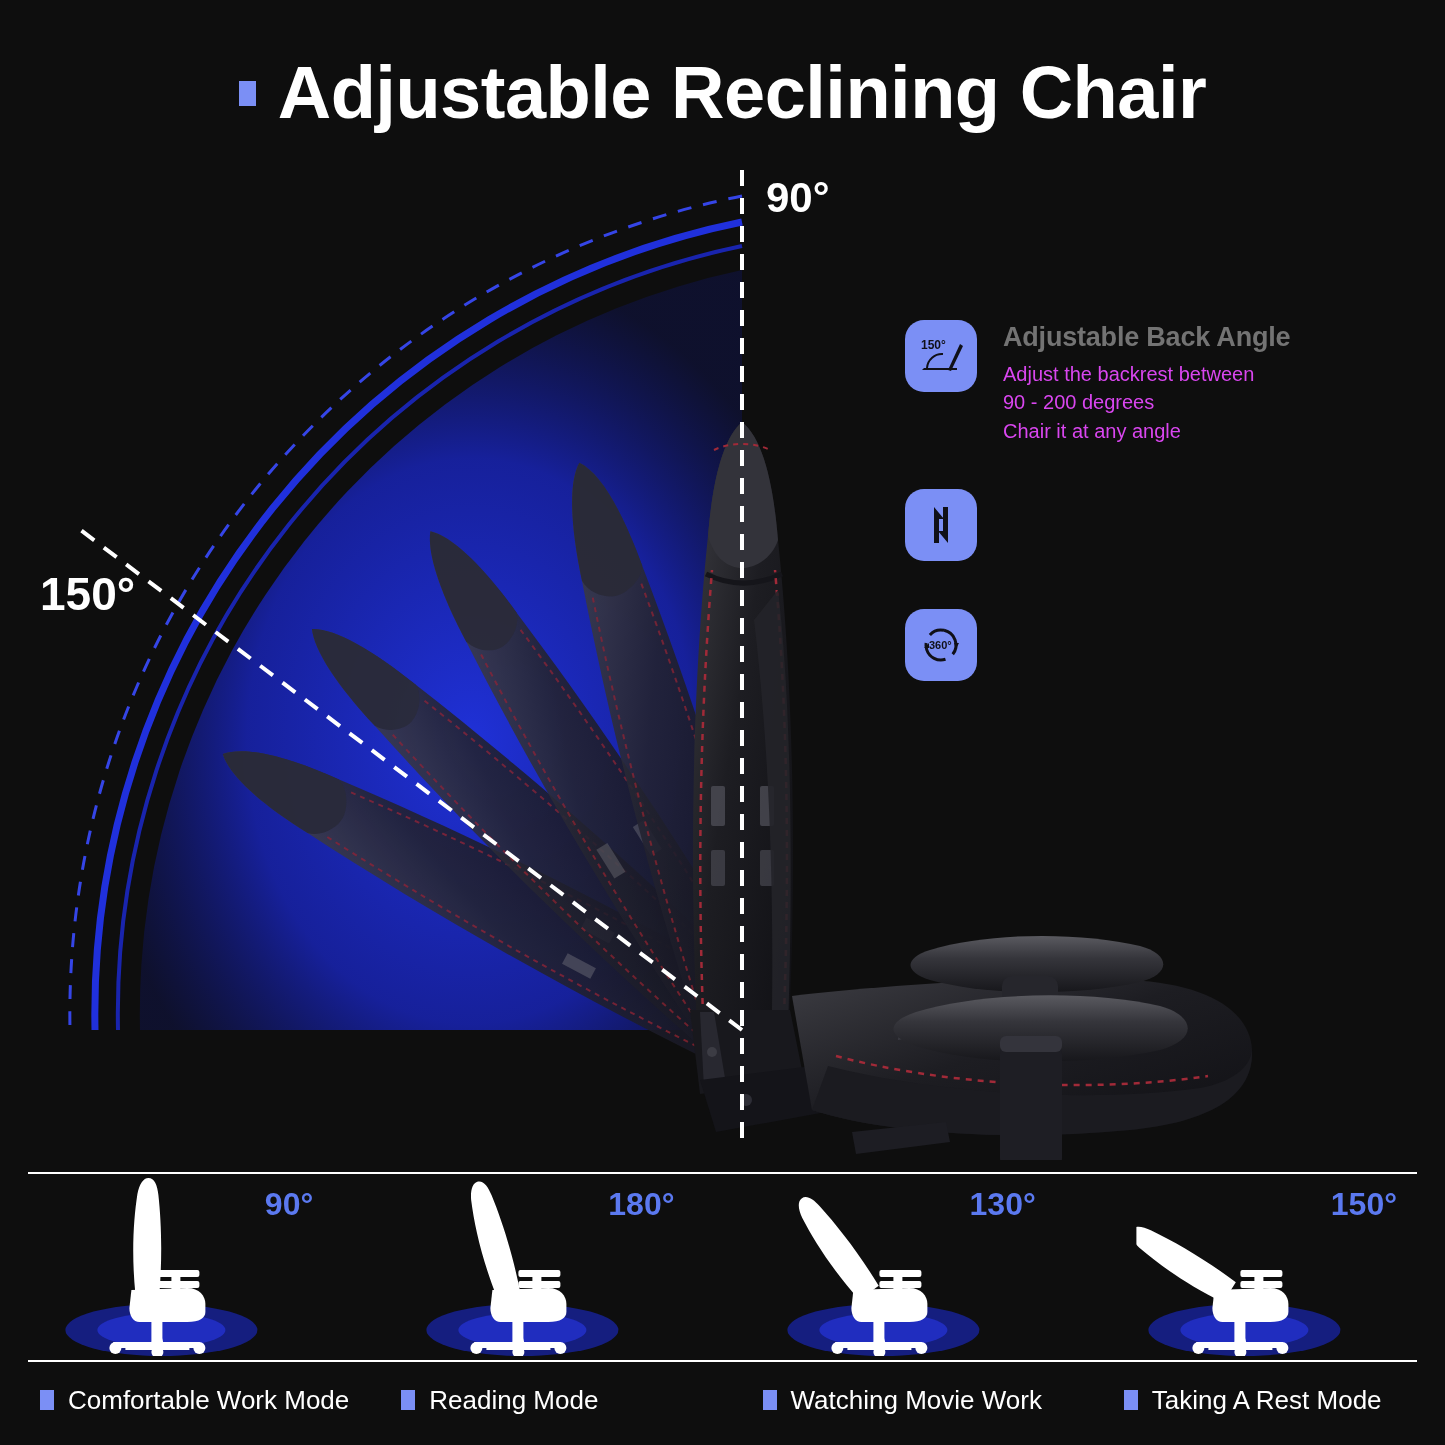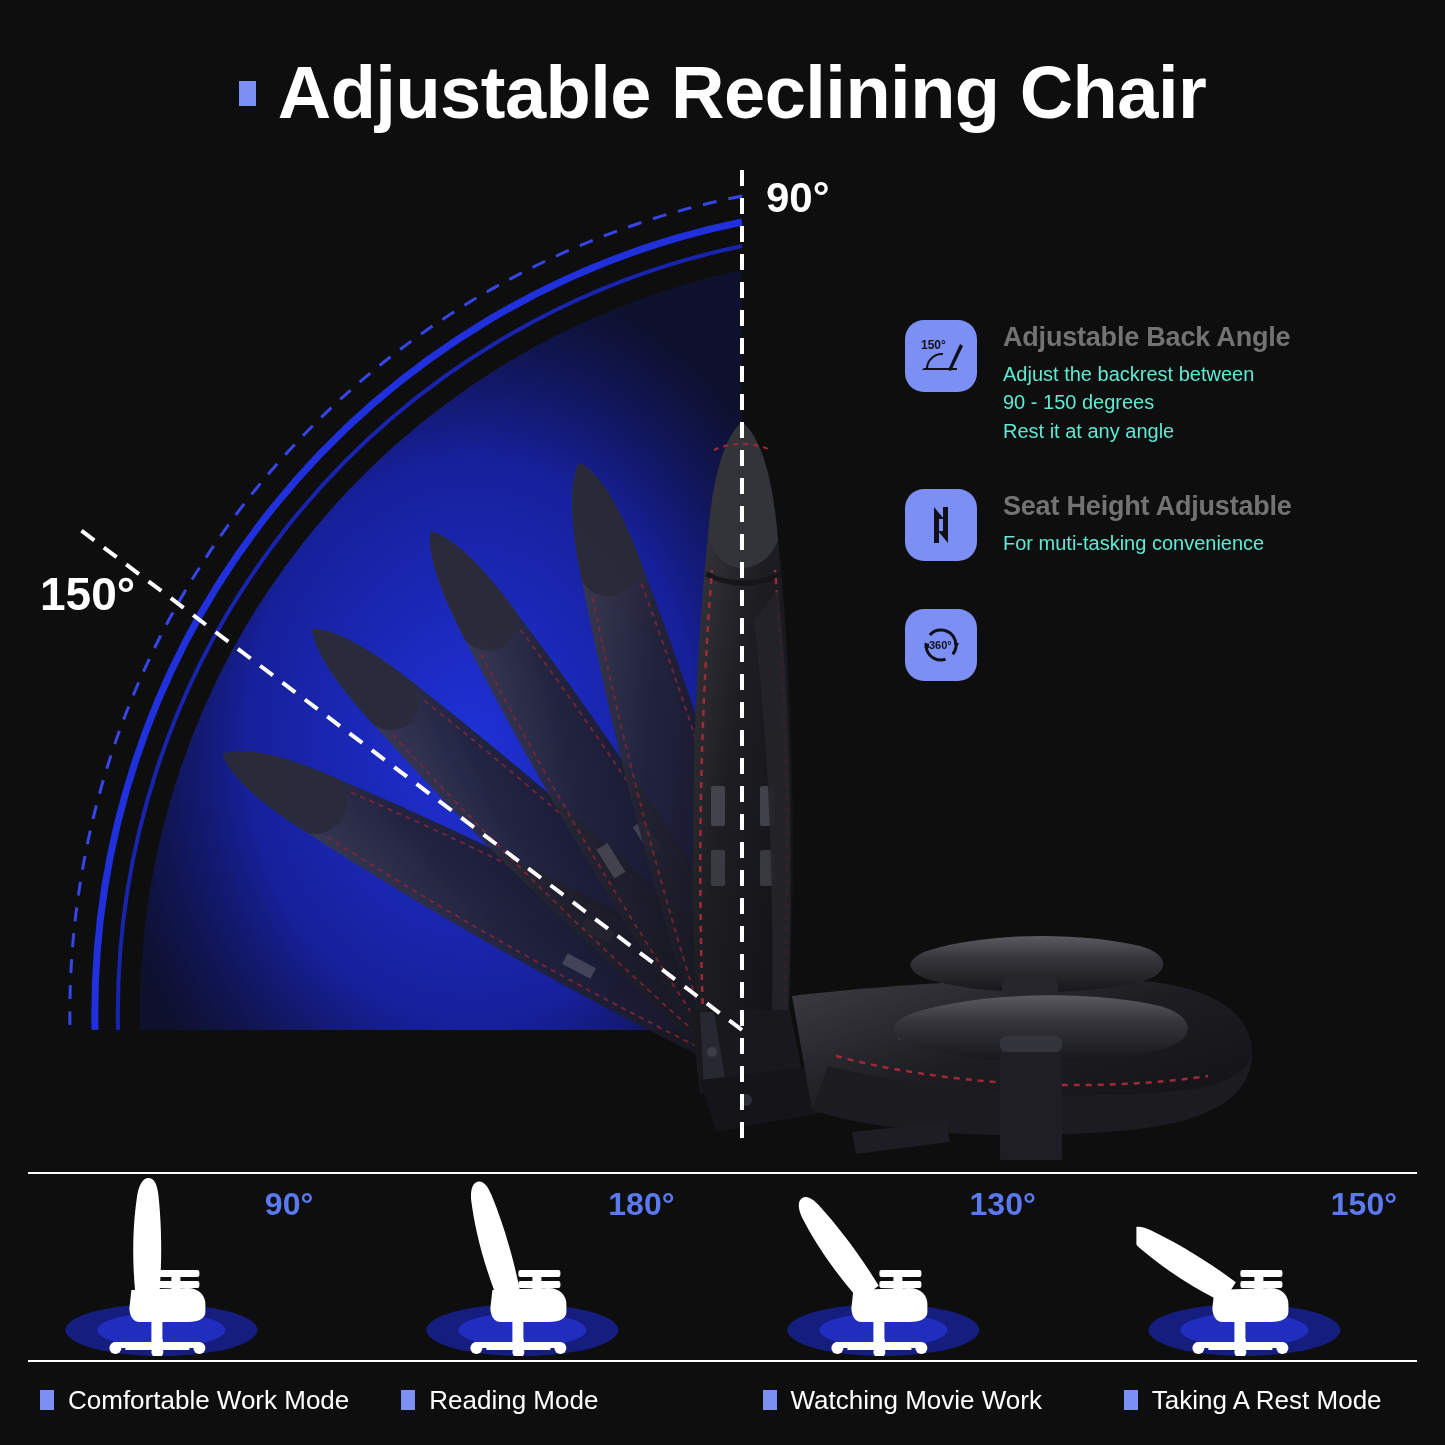--- a/index.html
+++ b/index.html
@@ -22,21 +22,21 @@
   .hero svg{position:absolute;left:0;top:0;}
 
   
   .features{position:absolute;left:905px;top:320px;width:530px;}
   .feature{display:flex;gap:26px;align-items:flex-start;margin-bottom:36px;}
   .f-icon{width:72px;height:72px;border-radius:19px;background:#7b8ff5;
     flex:none;display:flex;align-items:center;justify-content:center;}
   .f-body{padding-top:2px;}
   .f-title{font-size:27px;font-weight:700;color:#737373;line-height:1.15;
     letter-spacing:-0.2px;margin-bottom:7px;white-space:nowrap;}
-  .f-desc{font-size:20px;color:#5eead4;line-height:1.42;font-weight:400;}
+  .f-desc{font-size:20px;color:#d946ef;line-height:1.42;font-weight:400;}
   .f-desc div{white-space:nowrap;}
 
   
   .sep{position:absolute;left:28px;width:1389px;height:2px;background:#ffffff;}
   .sep-top{top:1172px;}
   .sep-bot{top:1360px;}
 
   
   .modes{position:absolute;left:0;top:1178px;width:1445px;height:180px;
     display:flex;}
@@ -247,38 +247,32 @@
           <text x="4" y="15" font-size="12" font-weight="700" fill="#101018" font-family="Liberation Sans, sans-serif">150°</text>
           <path d="M 5 36 L 40 36 L 40 34 L 7 34 Z" fill="#101018"></path>
           <path d="M 31 36 L 43 10 L 46 12 L 34 37 Z" fill="#101018"></path>
           <path d="M 10 34 A 15 15 0 0 1 26 20" fill="none" stroke="#101018" stroke-width="2"></path>
         </svg>
       </div>
       <div class="f-body">
         <div class="f-title">Adjustable Back Angle</div>
         <div class="f-desc">
           <div>Adjust the backrest between</div>
-          <div>90 - 150 degrees</div>
-          <div>Rest it at any angle</div>
+          <div>90 - 200 degrees</div>
+          <div>Chair it at any angle</div>
         </div>
       </div>
     </div>
 
     <div class="feature" style="margin-top:44px;">
       <div class="f-icon">
         <svg width="40" height="44" viewBox="0 0 40 44">
           <path d="M 13 4 L 13 40 L 18 40 L 18 16 L 23 16 Z" fill="#101018"></path>
           <path d="M 27 40 L 27 4 L 22 4 L 22 28 L 17 28 Z" fill="#101018"></path>
         </svg>
-      </div>
-      <div class="f-body">
-        <div class="f-title">Seat Height Adjustable</div>
-        <div class="f-desc">
-          <div>For muti-tasking convenience</div>
-        </div>
       </div>
     </div>
 
     <div class="feature" style="margin-top:48px;">
       <div class="f-icon">
         <svg width="48" height="44" viewBox="0 0 48 44">
           <path d="M 24 7 A 15 15 0 1 1 23.9 7" fill="none" stroke="#101018" stroke-width="3" stroke-dasharray="30 9" transform="rotate(12 24 22)"></path>
           <text x="12" y="26" font-size="11" font-weight="700" fill="#101018" font-family="Liberation Sans, sans-serif">360°</text>
           <path d="M 7 25 L 12 20 L 12 25 Z" fill="#101018"></path>
           <path d="M 37 20 L 42 20 L 39 26 Z" fill="#101018"></path>

